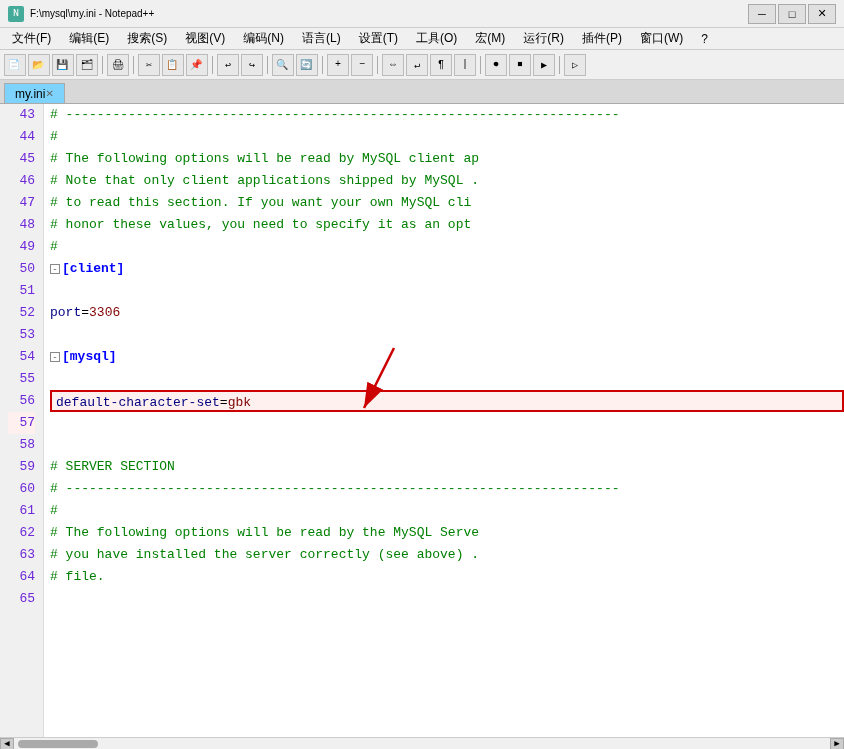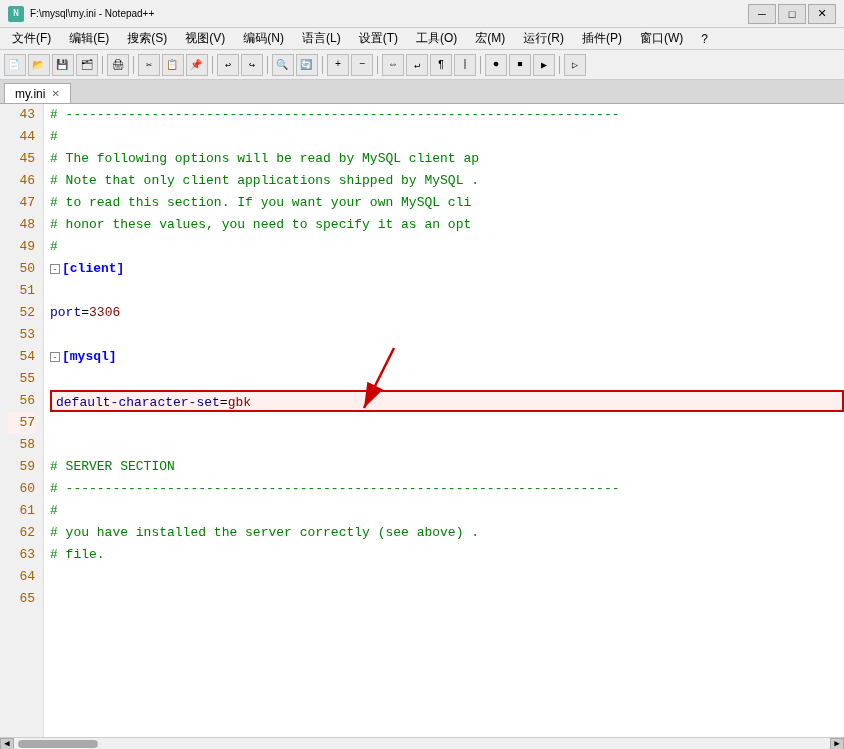--- a/index.html
+++ b/index.html
@@ -100,29 +100,29 @@
     
     .tab-bar {
       background: #d8d8d8;
       height: 24px;
       display: flex;
       align-items: flex-end;
       padding: 0 4px;
       border-bottom: 1px solid #aaa;
     }
     .tab {
-      background: #ffffff;
+      background: #7dd3fc;
       border: 1px solid #aaa;
       border-bottom: none;
       padding: 3px 10px;
       font-family: Arial, sans-serif;
       font-size: 12px;
       display: flex;
       align-items: center;
-      gap: 6px;
+      gap: 0;
       cursor: pointer;
       height: 20px;
     }
     .tab-close {
       font-size: 10px;
       color: #666;
       cursor: pointer;
     }
     .line {
       height: 22px;
@@ -165,21 +165,21 @@
       height: calc(749px - 28px - 22px - 30px - 24px);
     }
     .lines-container {
       display: flex;
       flex: 1;
       overflow: hidden;
     }
     .line-nums-col {
       font-family: 'Courier New', monospace;
       font-size: 13px;
-      color: #a16207;
+      color: #6d28d9;
       background: #f0f0f0;
       border-right: 1px solid #ddd;
       padding: 0 8px;
       text-align: right;
       min-width: 44px;
       user-select: none;
     }
     .code-col {
       flex: 1;
       overflow: hidden;
@@ -314,20 +314,21 @@
         <div class="line"><span style="color: rgb(0, 0, 128);">port</span><span>=</span><span style="color: rgb(128, 0, 0);">3306</span></div>
         <div class="line"></div>
         <div class="line"><span class="fold-marker">-</span><span style="color: rgb(0, 0, 255); font-weight: bold;">[mysql]</span></div>
         <div class="line"></div>
         <div class="line" style="background: rgb(255, 240, 240); border: 2px solid rgb(204, 0, 0); padding-left: 4px;"><span style="color: rgb(0, 0, 128);">default-character-set</span><span>=</span><span style="color: rgb(128, 0, 0);">gbk</span></div>
         <div class="line"></div>
         <div class="line"></div>
         <div class="line"><span style="color: rgb(0, 128, 0);"># SERVER SECTION</span></div>
         <div class="line"><span style="color: rgb(0, 128, 0);"># -----------------------------------------------------------------------</span></div>
         <div class="line"><span style="color: rgb(0, 128, 0);">#</span></div>
+        <div class="line"><span style="color: rgb(0, 128, 0);"># The following options will be read by the MySQL Serve</span></div>
         <div class="line"><span style="color: rgb(0, 128, 0);"># you have installed the server correctly (see above) .</span></div>
         <div class="line"><span style="color: rgb(0, 128, 0);"># file.</span></div>
         <svg class="arrow-annotation" width="100" height="100" style="top: 234px; left: 300px; position: absolute; pointer-events: none;">
   <defs>
     <marker id="arrowhead2" markerWidth="10" markerHeight="7" refX="10" refY="3.5" orient="auto">
       <polygon points="0 0, 10 3.5, 0 7" fill="#cc0000"></polygon>
     </marker>
   </defs>
   <line x1="50" y1="10" x2="20" y2="70" stroke="#cc0000" stroke-width="2.5" marker-end="url(#arrowhead2)"></line>
 </svg>

